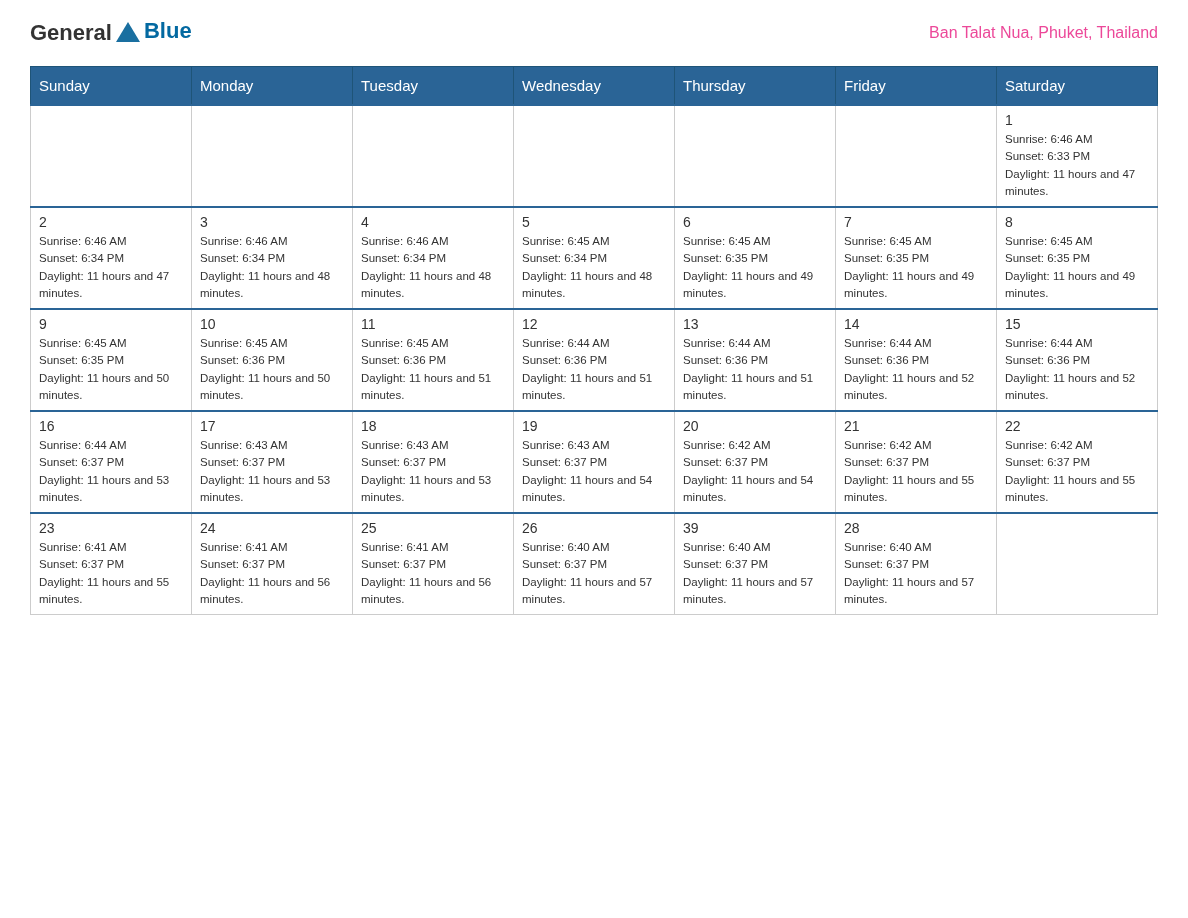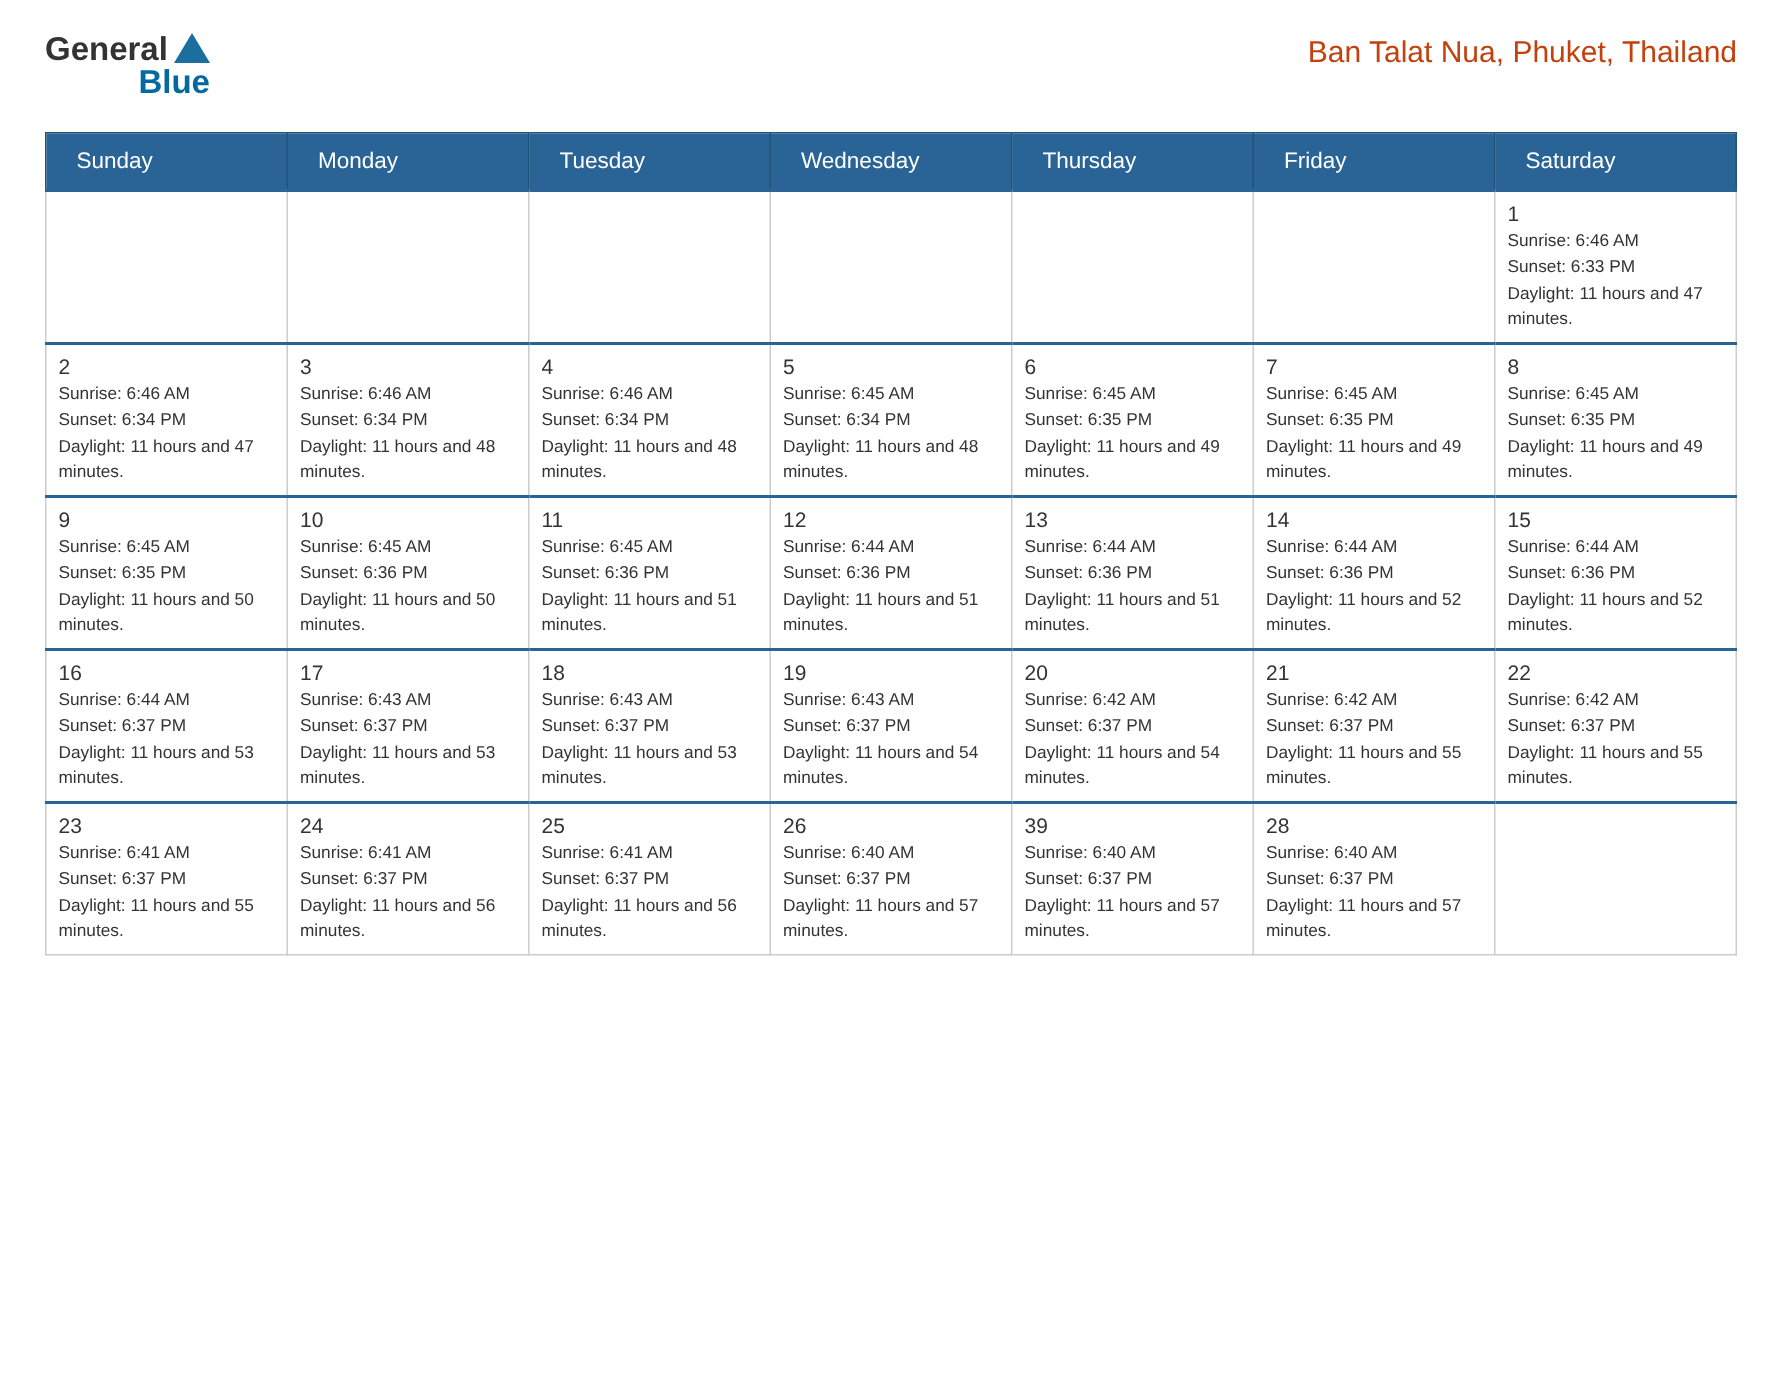--- a/index.html
+++ b/index.html
@@ -12,22 +12,22 @@
       min-height: 918px;
     }
     .header {
       display: flex;
       justify-content: space-between;
       align-items: flex-start;
       margin-bottom: 20px;
     }
     .logo {
       display: flex;
-      flex-direction: column;
-      align-items: flex-end;
+      flex-direction: row;
+      align-items: center;
     }
     .logo-top {
       display: flex;
       align-items: center;
     }
     .logo-general {
       font-size: 22px;
       font-weight: bold;
       color: #333;
     }
@@ -50,34 +50,34 @@
     .title-block {
       text-align: right;
     }
     .title-block h1 {
       font-size: 42px;
       font-weight: bold;
       color: #333;
       line-height: 1.1;
     }
     .title-block h2 {
-      font-size: 20px;
+      font-size: 16px;
       font-weight: normal;
-      color: #c2410c;
+      color: #ec4899;
       margin-top: 4px;
     }
     .calendar {
       width: 100%;
       border-collapse: collapse;
       border: 1px solid #aaa;
     }
     .calendar th {
       background-color: #2a6496;
       color: #fff;
-      padding: 10px 20px;
+      padding: 10px 8px;
       font-size: 15px;
       font-weight: normal;
       text-align: left;
       border: 1px solid #1e5478;
     }
     .calendar td {
       vertical-align: top;
       padding: 6px 8px;
       border: 1px solid #ccc;
       width: calc(100% / 7);

